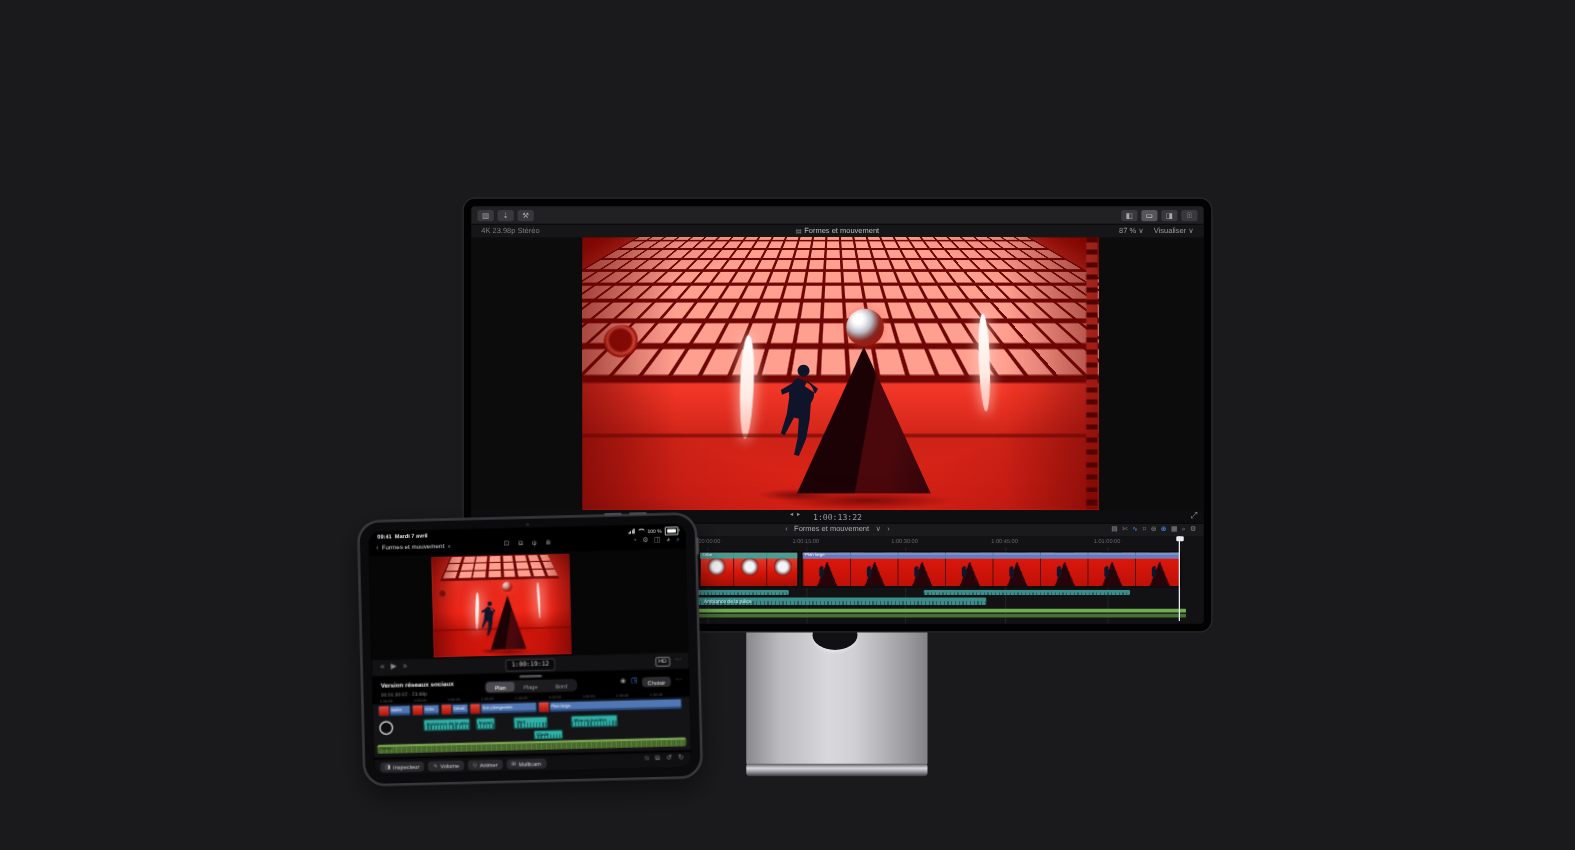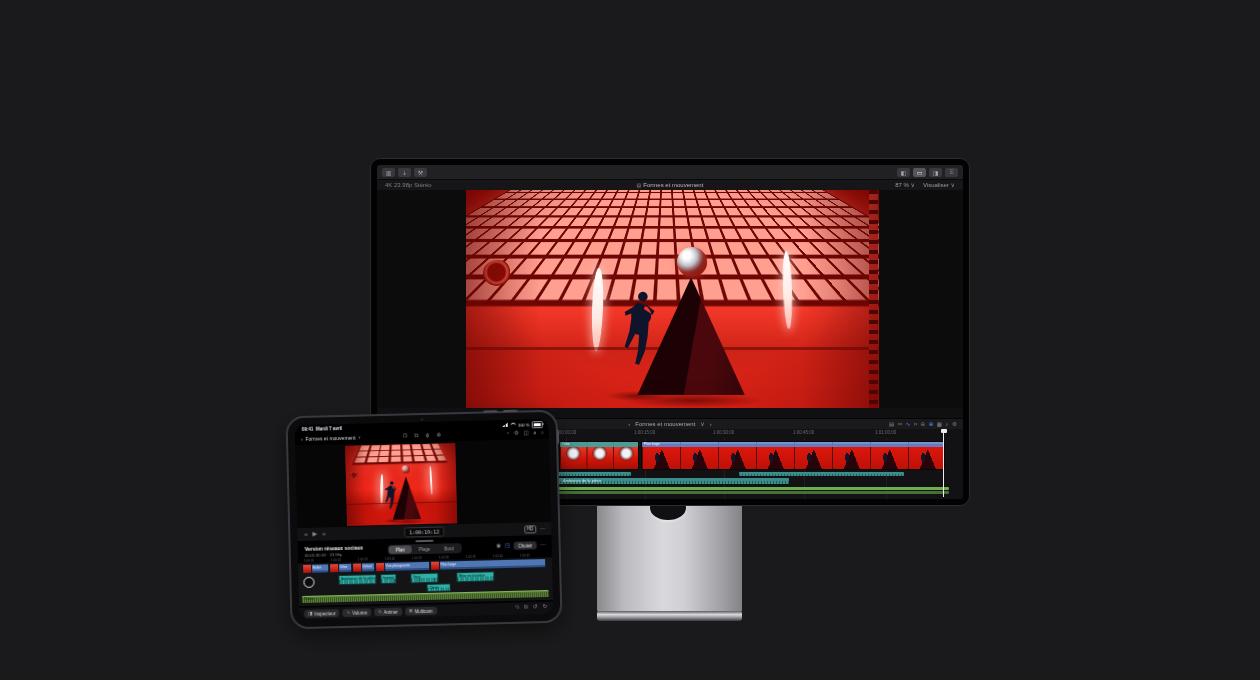--- a/index.html
+++ b/index.html
@@ -212,20 +212,28 @@
           <div class="sc-pyramid"></div>
           <div class="sc-sphere"></div>
           <svg class="dancer" viewBox="0 0 50 100" preserveAspectRatio="xMidYMid meet">
               <path d="M27 4 a5 5 0 1 1 -0.1 0 Z M22 15 c-5 3 -8 9 -7 16 l-2 14 -5 16 3 2 8 -15 4 1 -1 16 -3 14 4 1 6 -14 3 -16 1 -14 c5 -6 3 -14 -4 -18 z M20 18 l-12 7 1 4 12 -5 z M30 17 l9 7 -2 4 -9 -6 z"></path>
             </svg>
           <div class="sc-film"></div>
           <div class="sc-vig"></div>
         </div>
       </div>
 
+      <div class="m-transport">
+        <div class="m-tr-icons" id="mTrIcons">
+            <span class="ico ">◂</span>
+            <span class="ico ">▸</span>
+          </div>
+        <div class="m-timecode">1:00:13:22</div>
+        <span class="m-expand ico">⤢</span>
+      </div>
 
       <div class="m-tlheader">
         <div class="m-tl-title">
           <span class="ico">‹</span>
           <span>Formes et mouvement</span>
           <span class="ico">∨</span>
           <span class="ico">›</span>
         </div>
         <div class="m-tl-icons" id="mTlIcons">
             <span class="ico" style="color: rgb(132, 132, 138);">▤</span>

